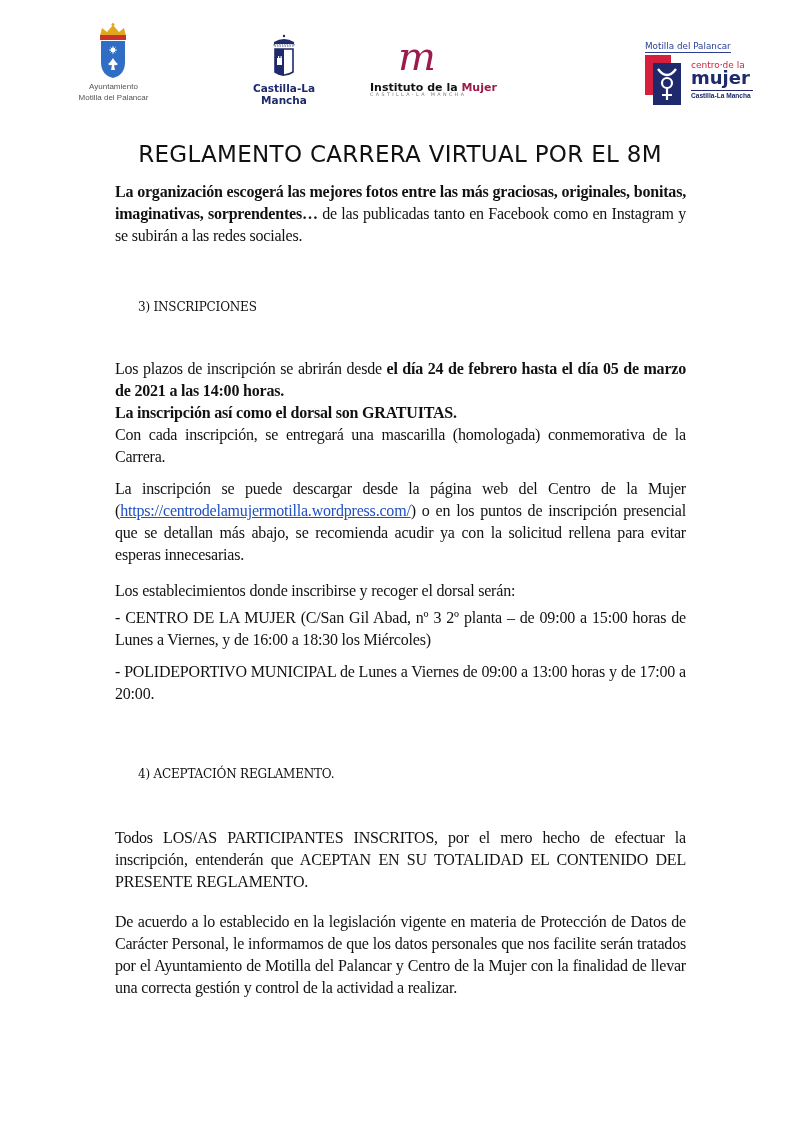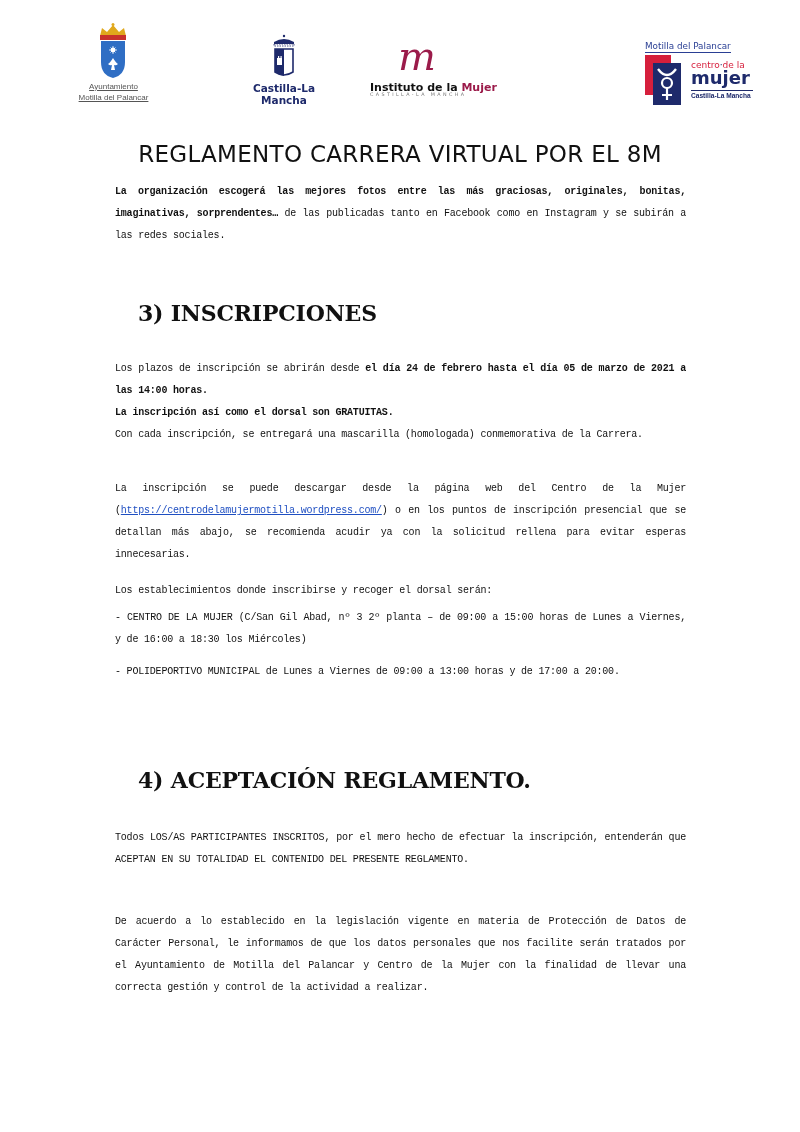--- a/index.html
+++ b/index.html
@@ -1,27 +1,27 @@
 <!DOCTYPE html>
 <html><head>
 <meta charset="utf-8">
 <style>
   html, body { margin: 0; padding: 0; background: #ffffff; }
   body { width: 800px; height: 1132px; position: relative; overflow: hidden; color: #111; }
   .page { position: absolute; left: 0; top: 0; width: 800px; height: 1132px; background: #fff; }
   .logo-bar { position: absolute; top: 22px; left: 0; width: 800px; height: 90px; }
   .logo { position: absolute; }
-  .body-text { font-family: Liberation Mono, monospace; font-size: 10px; line-height: 22px; letter-spacing: -0.2px; }
+  .body-text { font-family: Liberation Serif, serif; font-size: 16px; line-height: 22px; letter-spacing: -0.2px; }
   .para { position: absolute; left: 115px; width: 571px; text-align: justify; margin: 0; }
   .title { position: absolute; left: 0; width: 800px; top: 141px; text-align: center;
            font-family: "DejaVu Sans", sans-serif; font-size: 23px; letter-spacing: 0.3px; color: #111; font-weight: normal; }
-  .heading { position: absolute; left: 138px; font-family: "DejaVu Serif", serif; font-weight: bold; font-size: 22px; color: #111; letter-spacing: -0.2px; }
+  .heading { position: absolute; left: 138px; font-family: "DejaVu Serif", serif; font-weight: normal; font-size: 12px; color: #111; letter-spacing: -0.2px; }
   b { font-weight: bold; }
   a.link { color: #1f4fc2; text-decoration: underline; }
-  .small { font-family: "Liberation Sans", sans-serif; text-decoration: underline; }
+  .small { font-family: "Liberation Sans", sans-serif; }
 </style>
 </head>
 <body>
 
 <div class="page">
 
   <div class="logo-bar">
 
     <div class="logo" style="left:66px; top:0; width:95px; height:84px;">
       <svg width="95" height="58" viewBox="0 0 95 58">

